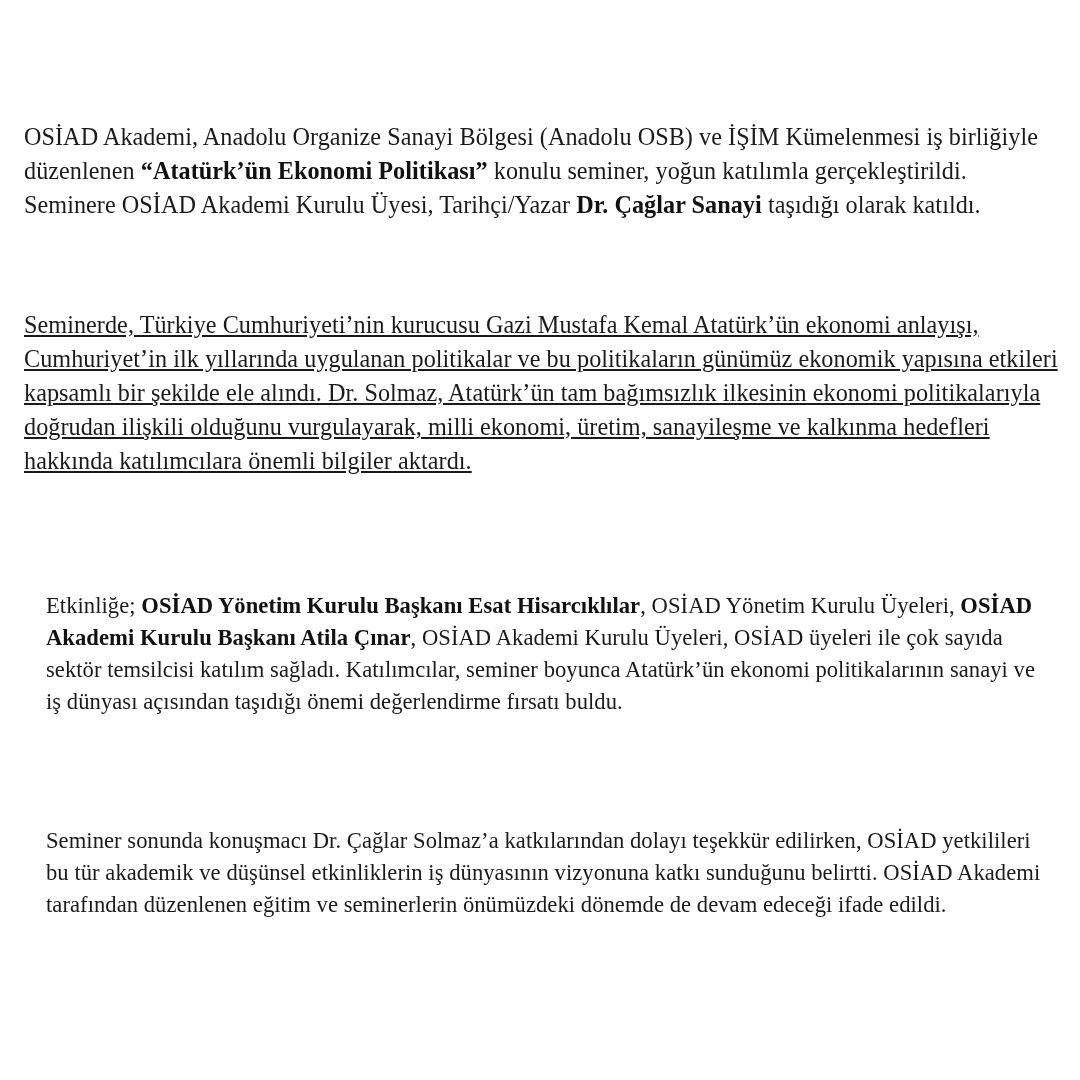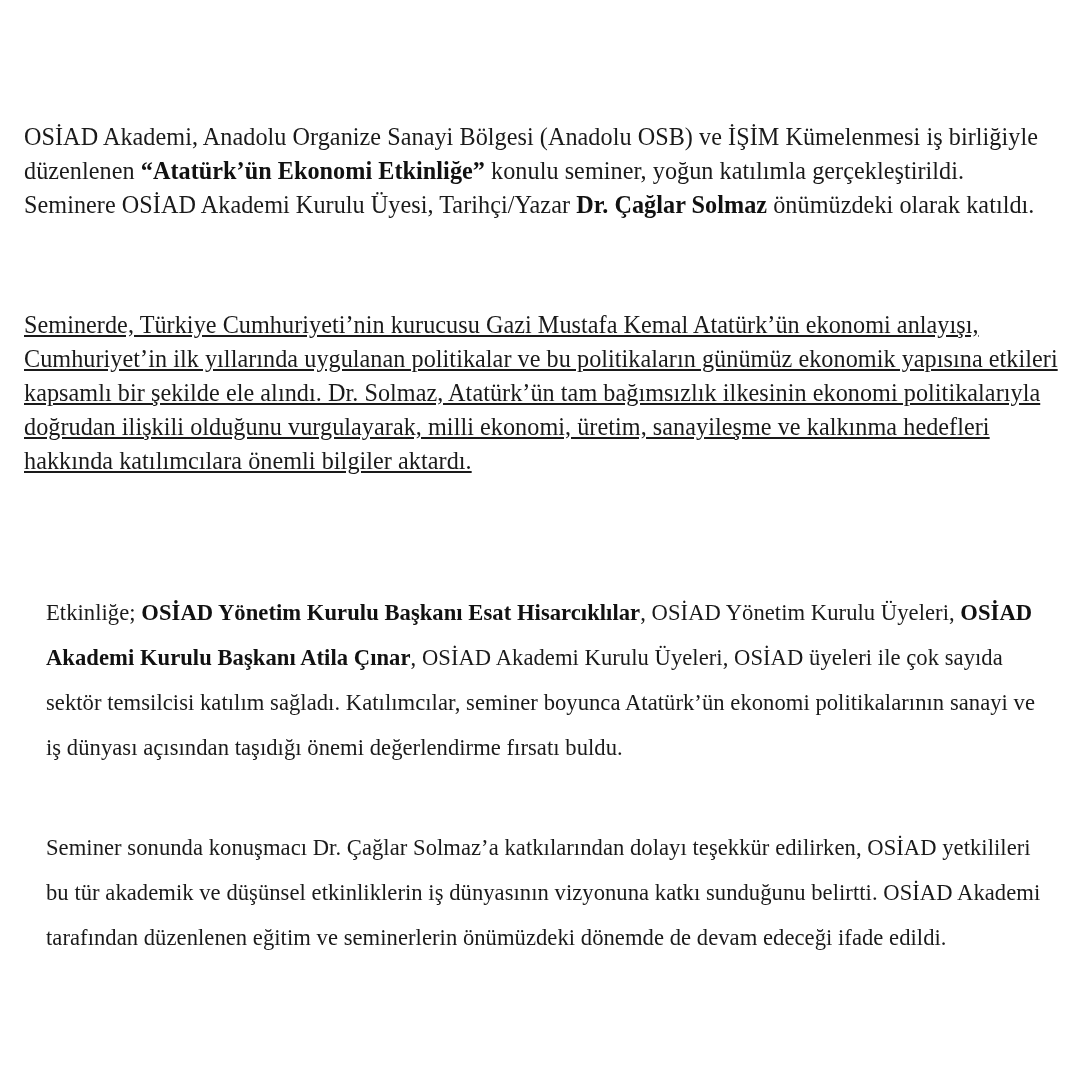--- a/index.html
+++ b/index.html
@@ -33,34 +33,34 @@
       letter-spacing: 0.05px;
     }
     #p1 { top: 120px; }
     #p2 { top: 308px; text-decoration: underline; }
     .p-indent {
       position: absolute;
       left: 46px;
       width: 1000px;
       font-family: "Liberation Serif", "DejaVu Serif", serif;
       font-size: 22.6px;
-      line-height: 45px;
+      line-height: 32px;
       margin: 0;
       letter-spacing: 0.05px;
     }
     #p3 { top: 590px; }
     #p4 { top: 805px; margin-top: 20px; }
     b { font-weight: bold; color: #111111; }
   </style>
 </head>
 <body>
 
 <div class="doc">
 
-  <p id="p1" class="p-main"><span>OSİAD Akademi, Anadolu Organize Sanayi Bölgesi (Anadolu OSB) ve İŞİM Kümelenmesi iş birliğiyle düzenlenen </span><b>“Atatürk’ün Ekonomi Etkinliğe”</b><span> konulu seminer, yoğun katılımla gerçekleştirildi. Seminere OSİAD Akademi Kurulu Üyesi, Tarihçi/Yazar </span><b>Dr. Çağlar Solmaz</b><span> önümüzdeki olarak katıldı.</span></p>
+  <p id="p1" class="p-main"><span>OSİAD Akademi, Anadolu Organize Sanayi Bölgesi (Anadolu OSB) ve İŞİM Kümelenmesi iş birliğiyle düzenlenen </span><b>“Atatürk’ün Ekonomi Politikası”</b><span> konulu seminer, yoğun katılımla gerçekleştirildi. Seminere OSİAD Akademi Kurulu Üyesi, Tarihçi/Yazar </span><b>Dr. Çağlar Sanayi</b><span> taşıdığı olarak katıldı.</span></p>
 
   <p id="p2" class="p-main">Seminerde, Türkiye Cumhuriyeti’nin kurucusu Gazi Mustafa Kemal Atatürk’ün ekonomi anlayışı, Cumhuriyet’in ilk yıllarında uygulanan politikalar ve bu politikaların günümüz ekonomik yapısına etkileri kapsamlı bir şekilde ele alındı. Dr. Solmaz, Atatürk’ün tam bağımsızlık ilkesinin ekonomi politikalarıyla doğrudan ilişkili olduğunu vurgulayarak, milli ekonomi, üretim, sanayileşme ve kalkınma hedefleri hakkında katılımcılara önemli bilgiler aktardı.</p>
 
   <p id="p3" class="p-indent"><span>Etkinliğe; </span><b>OSİAD Yönetim Kurulu Başkanı Esat Hisarcıklılar</b><span>, OSİAD Yönetim Kurulu Üyeleri, </span><b>OSİAD Akademi Kurulu Başkanı Atila Çınar</b><span>, OSİAD Akademi Kurulu Üyeleri, OSİAD üyeleri ile çok sayıda sektör temsilcisi katılım sağladı. Katılımcılar, seminer boyunca Atatürk’ün ekonomi politikalarının sanayi ve iş dünyası açısından taşıdığı önemi değerlendirme fırsatı buldu.</span></p>
 
   <p id="p4" class="p-indent">Seminer sonunda konuşmacı Dr. Çağlar Solmaz’a katkılarından dolayı teşekkür edilirken, OSİAD yetkilileri bu tür akademik ve düşünsel etkinliklerin iş dünyasının vizyonuna katkı sunduğunu belirtti. OSİAD Akademi tarafından düzenlenen eğitim ve seminerlerin önümüzdeki dönemde de devam edeceği ifade edildi.</p>
 
 </div>
 
 </body></html>

